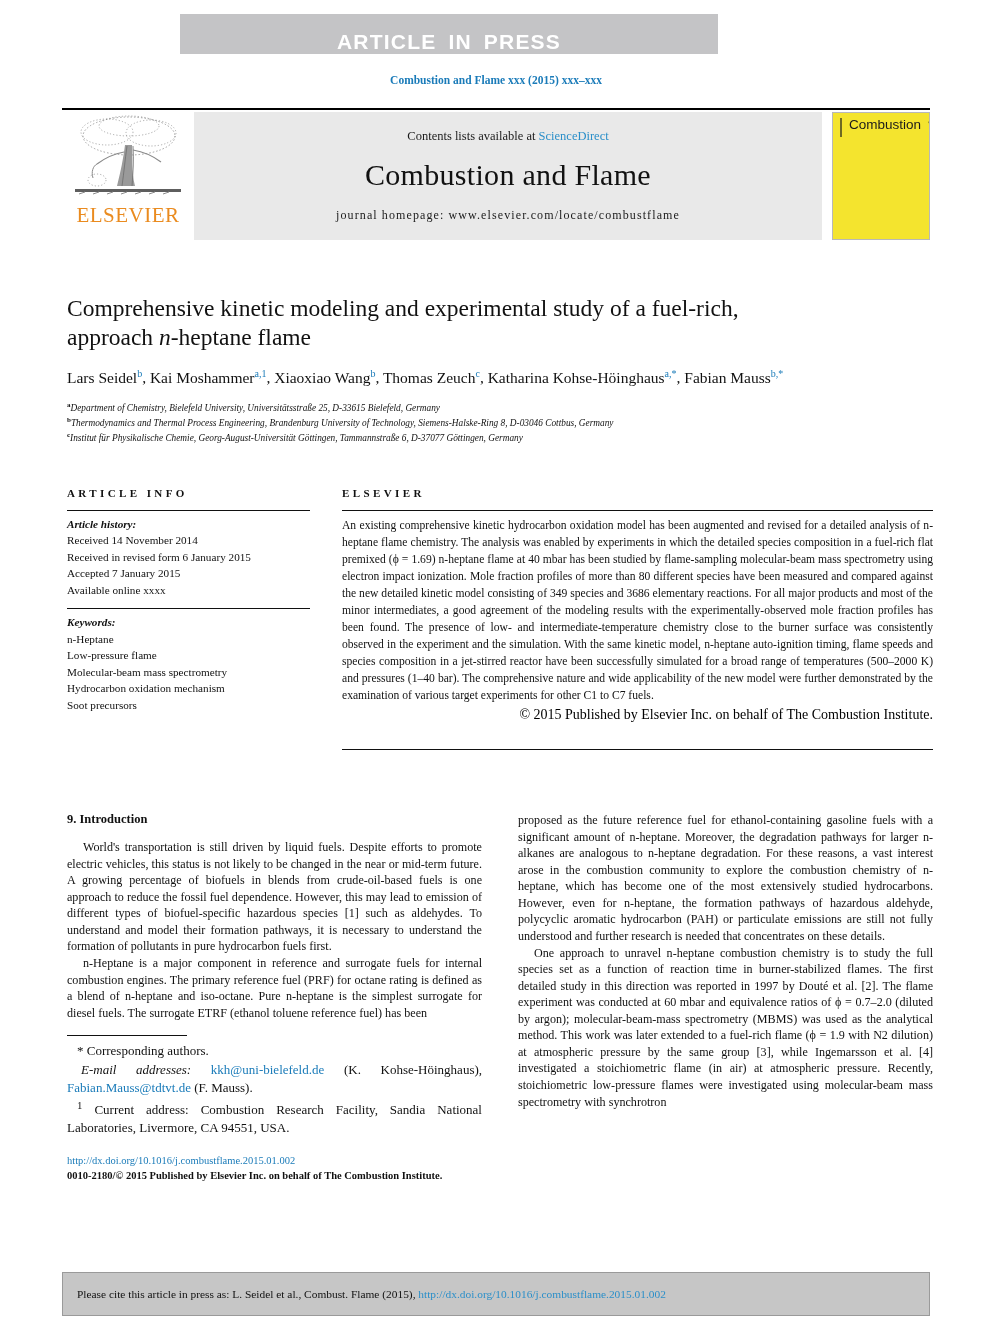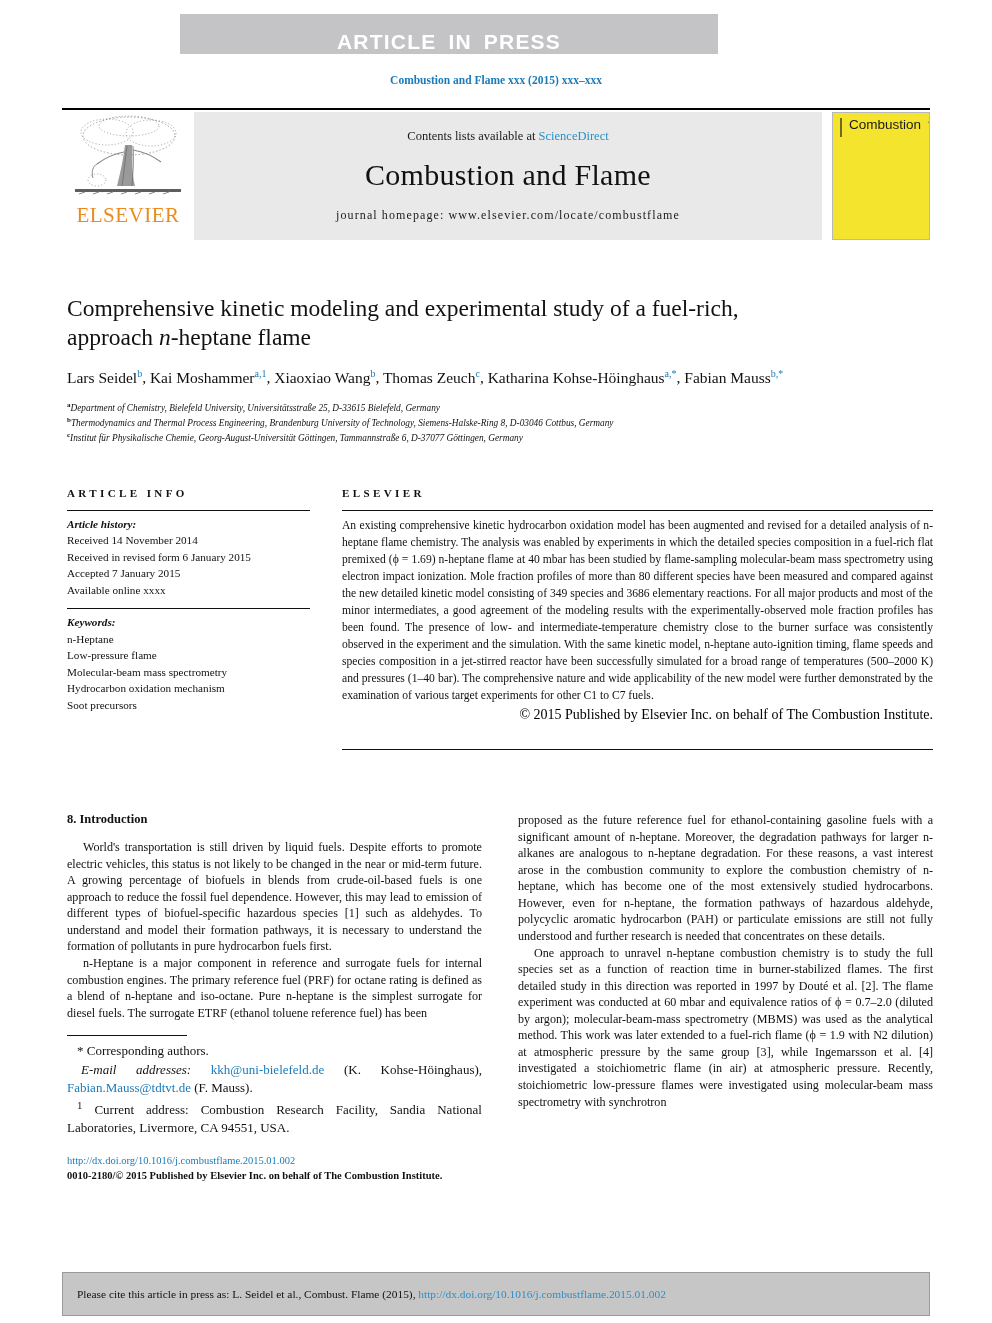--- a/index.html
+++ b/index.html
@@ -436,21 +436,21 @@
     <div class="abstract-body">An existing comprehensive kinetic hydrocarbon oxidation model has been augmented and revised for a detailed analysis of n-heptane flame chemistry. The analysis was enabled by experiments in which the detailed species composition in a fuel-rich flat premixed (ϕ = 1.69) n-heptane flame at 40 mbar has been studied by flame-sampling molecular-beam mass spectrometry using electron impact ionization. Mole fraction profiles of more than 80 different species have been measured and compared against the new detailed kinetic model consisting of 349 species and 3686 elementary reactions. For all major products and most of the minor intermediates, a good agreement of the modeling results with the experimentally-observed mole fraction profiles has been found. The presence of low- and intermediate-temperature chemistry close to the burner surface was consistently observed in the experiment and the simulation. With the same kinetic model, n-heptane auto-ignition timing, flame speeds and species composition in a jet-stirred reactor have been successfully simulated for a broad range of temperatures (500–2000 K) and pressures (1–40 bar). The comprehensive nature and wide applicability of the new model were further demonstrated by the examination of various target experiments for other C1 to C7 fuels.</div>
     <div class="abstract-copy">© 2015 Published by Elsevier Inc. on behalf of The Combustion Institute.</div>
     <div class="abstract-endrule"></div>
   </div>
 
 </div>
 
 <div class="body-cols">
 
   <div class="bcol">
-    <div class="h2">8. Introduction</div>
+    <div class="h2">9. Introduction</div>
     <p class="para">World's transportation is still driven by liquid fuels. Despite efforts to promote electric vehicles, this status is not likely to be changed in the near or mid-term future. A growing percentage of biofuels in blends from crude-oil-based fuels is one approach to reduce the fossil fuel dependence. However, this may lead to emission of different types of biofuel-specific hazardous species [1] such as aldehydes. To understand and model their formation pathways, it is necessary to understand the formation of pollutants in pure hydrocarbon fuels first.</p>
     <p class="para">n-Heptane is a major component in reference and surrogate fuels for internal combustion engines. The primary reference fuel (PRF) for octane rating is defined as a blend of n-heptane and iso-octane. Pure n-heptane is the simplest surrogate for diesel fuels. The surrogate ETRF (ethanol toluene reference fuel) has been</p>
 
     <div class="footnote-rule"></div>
 
     <p class="footnote">
       <span style="padding-left:10px">
         <span>*</span>
         <span>Corresponding authors.</span>
       </span>

